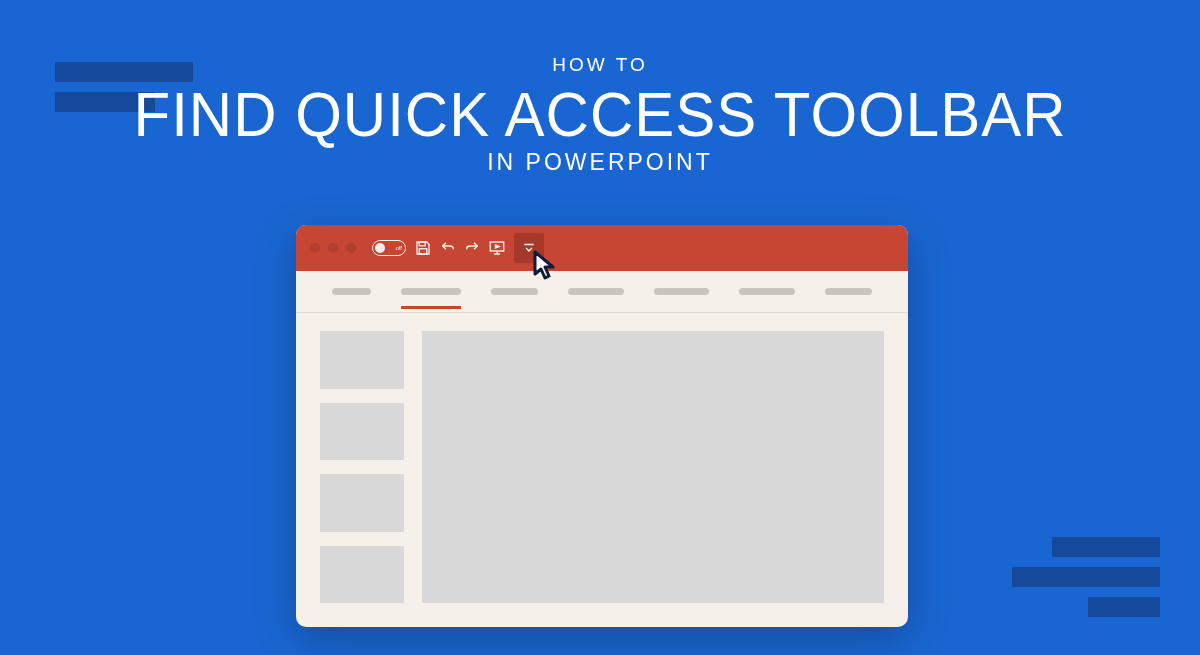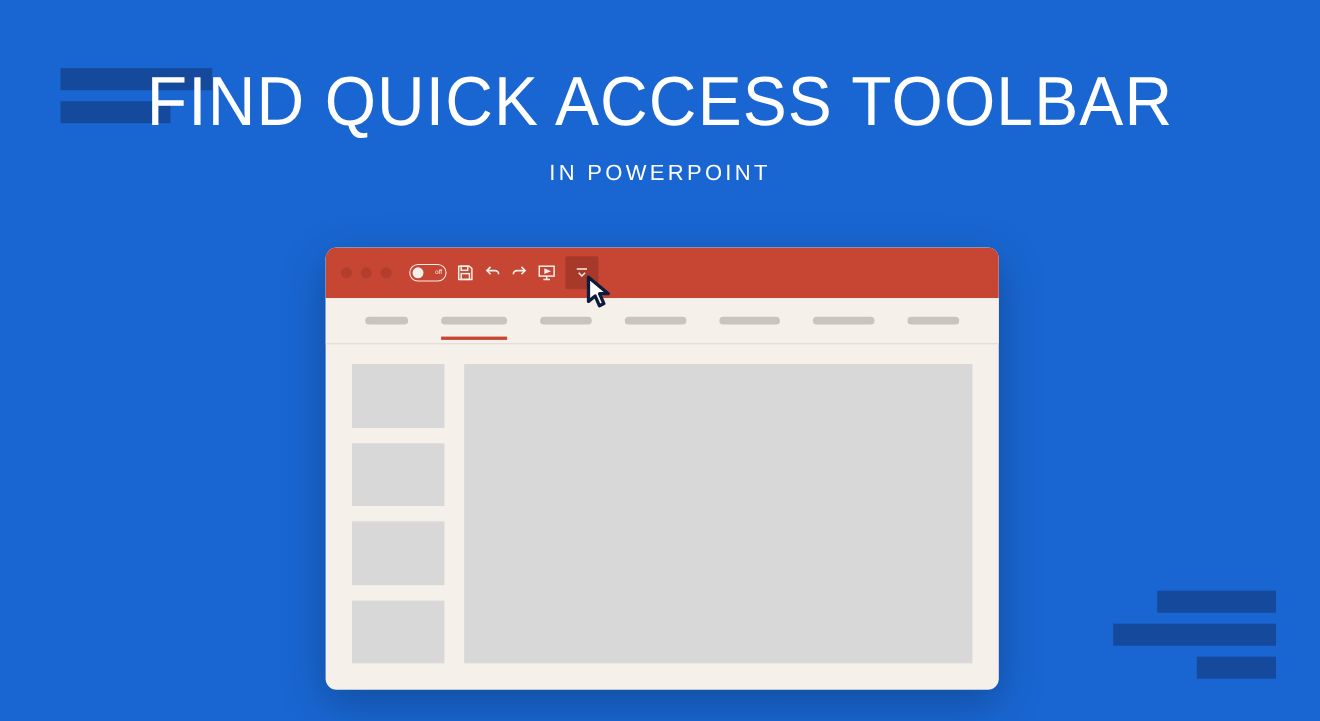--- a/index.html
+++ b/index.html
@@ -55,24 +55,24 @@
     }
     .headline .main {
       font-size: 60px;
       font-weight: 400;
       letter-spacing: 1px;
       margin-top: 4px;
       font-family: 'Arial Narrow', 'Helvetica Neue Condensed', sans-serif;
       transform: scaleY(1.05);
     }
     .headline .post {
-      font-size: 20px;
+      font-size: 23px;
       letter-spacing: 3px;
       font-weight: 400;
-      margin-top: 20px;
+      margin-top: 0;
     }
 
     .app-window {
       position: absolute;
       left: 296px;
       top: 225px;
       width: 612px;
       height: 402px;
       background: #f5f0ea;
       border-radius: 10px;
@@ -163,20 +163,21 @@
   <div class="bar2"></div>
 </div>
 
 <div class="deco-bottom-right">
   <div class="bar1"></div>
   <div class="bar2"></div>
   <div class="bar3"></div>
 </div>
 
 <div class="headline">
+  <div class="pre">HOW TO</div>
   <div class="main">FIND QUICK ACCESS TOOLBAR</div>
   <div class="post">IN POWERPOINT</div>
 </div>
 
 <div class="app-window">
 
   <div class="title-bar">
     <div class="dots">
       <div class="dot"></div>
       <div class="dot"></div>

